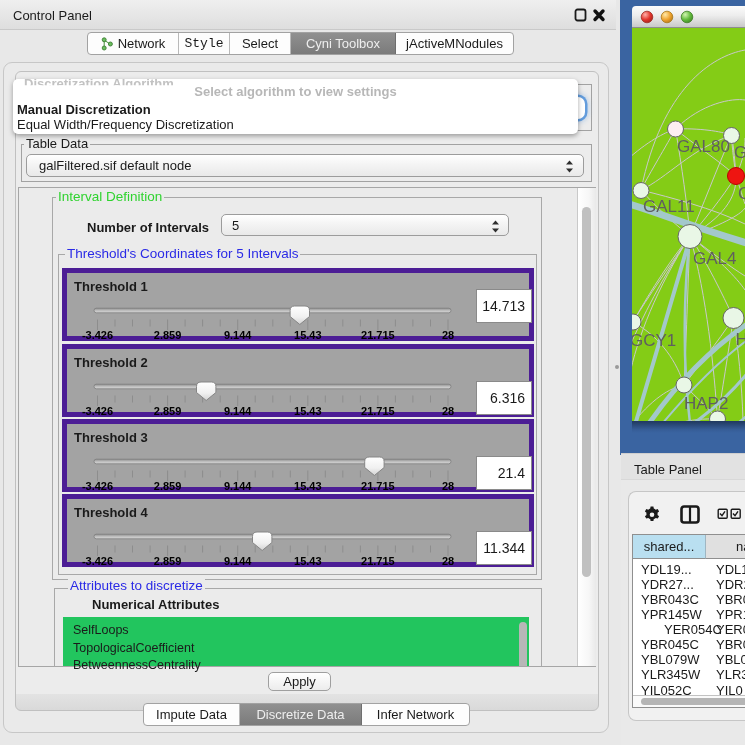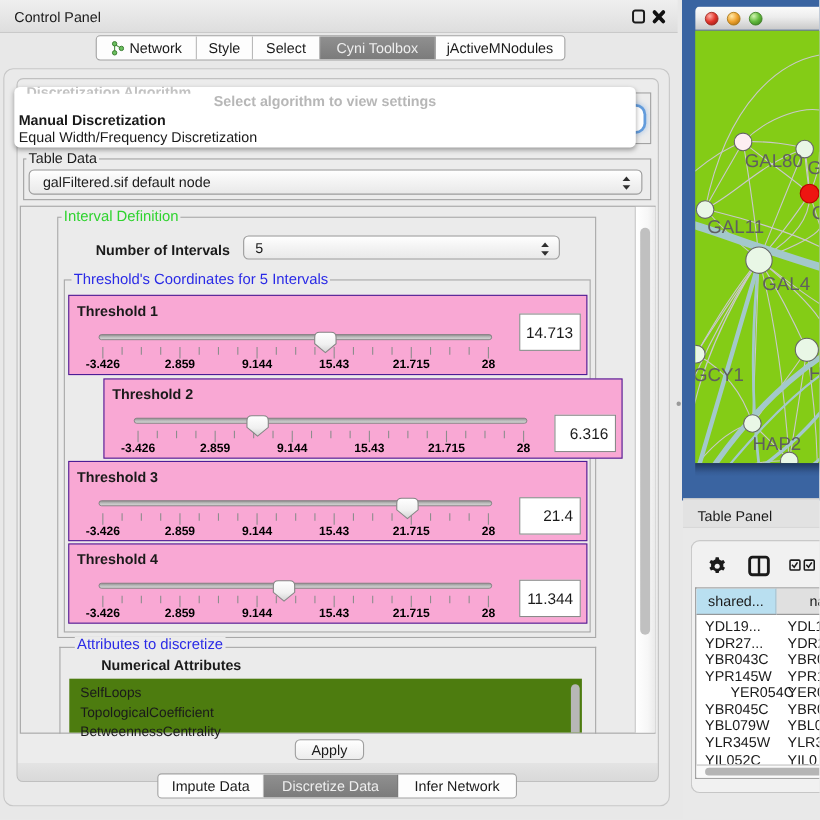--- a/index.html
+++ b/index.html
@@ -5,40 +5,40 @@
 body{width:745px;height:745px;background:#e8e8e8;font-family:"Liberation Sans",sans-serif;position:relative;overflow:hidden;color:#1a1a1a;}
 .abs{position:absolute;}
 .b13{font-size:13px;}
 .seg{display:flex;background:#fdfdfd;border:1px solid #a2a2a2;border-radius:4px;overflow:hidden;font-size:13px;}
 .seg div{display:flex;align-items:center;justify-content:center;border-right:1px solid #b9b9b9;color:#1a1a1a;}
 .seg div:last-child{border-right:none;}
 .seg .sel{background:linear-gradient(#909090,#7b7b7b);color:#eeeeee;border-right-color:#6e6e6e;}
 .combo{background:linear-gradient(#ffffff,#f4f4f4 45%,#e9e9e9);border:1px solid #9c9c9c;border-radius:5px;box-sizing:border-box;font-size:13px;display:flex;align-items:center;}
 .grp{border:1px solid #a8a8a8;box-sizing:border-box;}
 .grplabel{position:absolute;font-size:13.5px;background:#ebebeb;padding:0 2px;line-height:13px;}
-.tpanel{border:1px solid #4c1d95;background:#f9a8d4;box-sizing:border-box;}
+.tpanel{border:5px solid #4c1d95;background:#a3a3a3;box-sizing:border-box;}
 .valbox{position:absolute;background:#fff;border:1px solid #8a8a8a;box-sizing:border-box;font-size:13px;text-align:right;}
 </style></head>
 <body>
 
 <div class="abs" style="left:0;top:0;width:616px;height:29px;background:linear-gradient(#efefef,#dedede);border-bottom:1px solid #c9c9c9;"></div>
 <div class="abs b13" style="left:13px;top:8px;">Control Panel</div>
 <svg class="abs" style="left:573px;top:8px;" width="36" height="15" viewBox="0 0 36 15">
   <rect x="2.5" y="1.5" width="10" height="11" rx="2" fill="none" stroke="#1a1a1a" stroke-width="1.8"></rect>
   <path d="M22 3 L30 11.5 M30 3 L22 11.5" stroke="#111" stroke-width="3.4" stroke-linecap="round"></path>
 </svg>
 
 <div class="seg abs" style="left:87px;top:32px;height:21px;">
   <div style="width:90px;"><svg width="12" height="14" viewBox="0 0 12 14" style="margin-right:5px;">
         <path d="M3.2 3 L3.2 11 M3.2 3.2 L9.2 7" stroke="#49913d" stroke-width="1" fill="none"></path>
         <circle cx="3.2" cy="2.8" r="2" fill="#6abf5e" stroke="#3e7d34" stroke-width=".9"></circle>
         <circle cx="3.2" cy="11" r="2" fill="#6abf5e" stroke="#3e7d34" stroke-width=".9"></circle>
         <circle cx="9.4" cy="7" r="2" fill="#6abf5e" stroke="#3e7d34" stroke-width=".9"></circle>
       </svg>Network</div>
-  <div style="width:50px;">Style</div>
+  <div style="width:50px;font-family:Liberation Mono, monospace;">Style</div>
   <div style="width:60px;">Select</div>
   <div class="sel" style="width:104px;">Cyni Toolbox</div>
   <div style="width:117px;">jActiveMNodules</div>
 </div>
 
 <div class="abs" style="left:3px;top:62px;width:604px;height:669px;background:#eaeaea;border:1px solid #c7c7c7;border-radius:9px;"></div>
 <div class="abs" style="left:15px;top:71px;width:582px;height:638px;background:linear-gradient(#ececec 622px,#e3e3e3 622px,#d9d9d9);border:1px solid #c0c0c0;border-radius:6px;"></div>
 
 <div class="grp abs" style="left:21px;top:84px;width:571px;height:47px;border-color:#a2a2a2;background:#ececec;"></div>
 
@@ -95,21 +95,21 @@
 <text x="30.5" y="66" text-anchor="middle" font-size="11" font-weight="bold" font-family="Liberation Sans">-3.426</text>
       <text x="100.6" y="66" text-anchor="middle" font-size="11" font-weight="bold" font-family="Liberation Sans">2.859</text>
       <text x="170.7" y="66" text-anchor="middle" font-size="11" font-weight="bold" font-family="Liberation Sans">9.144</text>
       <text x="240.8" y="66" text-anchor="middle" font-size="11" font-weight="bold" font-family="Liberation Sans">15.43</text>
       <text x="310.9" y="66" text-anchor="middle" font-size="11" font-weight="bold" font-family="Liberation Sans">21.715</text>
       <text x="381.0" y="66" text-anchor="middle" font-size="11" font-weight="bold" font-family="Liberation Sans">28</text>
 <path d="M223.1 43.5 L223.1 37.5 Q223.1 33 227.6 33 L238.0 33 Q242.5 33 242.5 37.5 L242.5 43.5 L232.8 51.5 Z" fill="url(#thg)" stroke="#858585" stroke-width="1"></path>
 </svg>
 <div class="valbox" style="left:409px;top:16px;width:56px;height:34px;line-height:32px;padding-right:6px;font-size:14px;">14.713</div>
 </div>
-<div class="tpanel abs" style="left:62px;top:343.5px;width:472px;height:73px;margin-left:32px;">
+<div class="tpanel abs" style="left:62px;top:343.5px;width:472px;height:73px;">
 <div style="position:absolute;left:7px;top:6px;font-size:13px;font-weight:bold;">Threshold 2</div>
 <svg style="position:absolute;left:0;top:0;" width="472" height="73" viewBox="0 0 472 73">
 <defs>
         <linearGradient id="trk" x1="0" y1="0" x2="0" y2="1">
           <stop offset="0" stop-color="#8f8f8f"></stop>
           <stop offset="0.5" stop-color="#bdbdbd"></stop>
           <stop offset="1" stop-color="#d9d9d9"></stop>
         </linearGradient>
 <linearGradient id="thg" x1="0" y1="0" x2="0" y2="1">
           <stop offset="0" stop-color="#ffffff"></stop>
@@ -183,21 +183,21 @@
       <text x="310.9" y="66" text-anchor="middle" font-size="11" font-weight="bold" font-family="Liberation Sans">21.715</text>
       <text x="381.0" y="66" text-anchor="middle" font-size="11" font-weight="bold" font-family="Liberation Sans">28</text>
 <path d="M185.5 43.5 L185.5 37.5 Q185.5 33 190.0 33 L200.4 33 Q204.9 33 204.9 37.5 L204.9 43.5 L195.2 51.5 Z" fill="url(#thg)" stroke="#858585" stroke-width="1"></path>
 </svg>
 <div class="valbox" style="left:409px;top:32px;width:56px;height:34px;line-height:32px;padding-right:6px;font-size:14px;">11.344</div>
 </div>
 
 <div class="grp abs" style="left:54px;top:588px;width:488px;height:79px;border-bottom:none;"></div>
 <div class="grplabel" style="left:68px;top:579px;color:#2a2ae6;">Attributes to discretize</div>
 <div class="abs" style="left:60px;top:597px;font-size:13px;font-weight:bold;padding-left:32px;">Numerical Attributes</div>
-<div class="abs" style="left:63px;top:617px;width:466px;height:49px;background:#4d7c0f;font-size:12.5px;">
+<div class="abs" style="left:63px;top:617px;width:466px;height:49px;background:#22c55e;font-size:12.5px;">
   <div style="margin:6px 0 0 10px;">SelfLoops</div>
   <div style="margin:3.5px 0 0 10px;">TopologicalCoefficient</div>
   <div style="margin:3.5px 0 0 10px;">BetweennessCentrality</div>
 </div>
 <div class="abs" style="left:519px;top:622px;width:8px;height:44px;background:#b7b7b7;border-radius:4px 4px 0 0;"></div>
 
 <div class="abs" style="left:268px;top:672px;width:63px;height:19px;background:linear-gradient(#ffffff,#ececec);border:1px solid #9f9f9f;border-radius:5px;box-sizing:border-box;font-size:13px;display:flex;align-items:center;justify-content:center;">Apply</div>
 
 <div class="seg abs" style="left:143px;top:703px;height:21px;">
   <div style="width:95px;">Impute Data</div>

